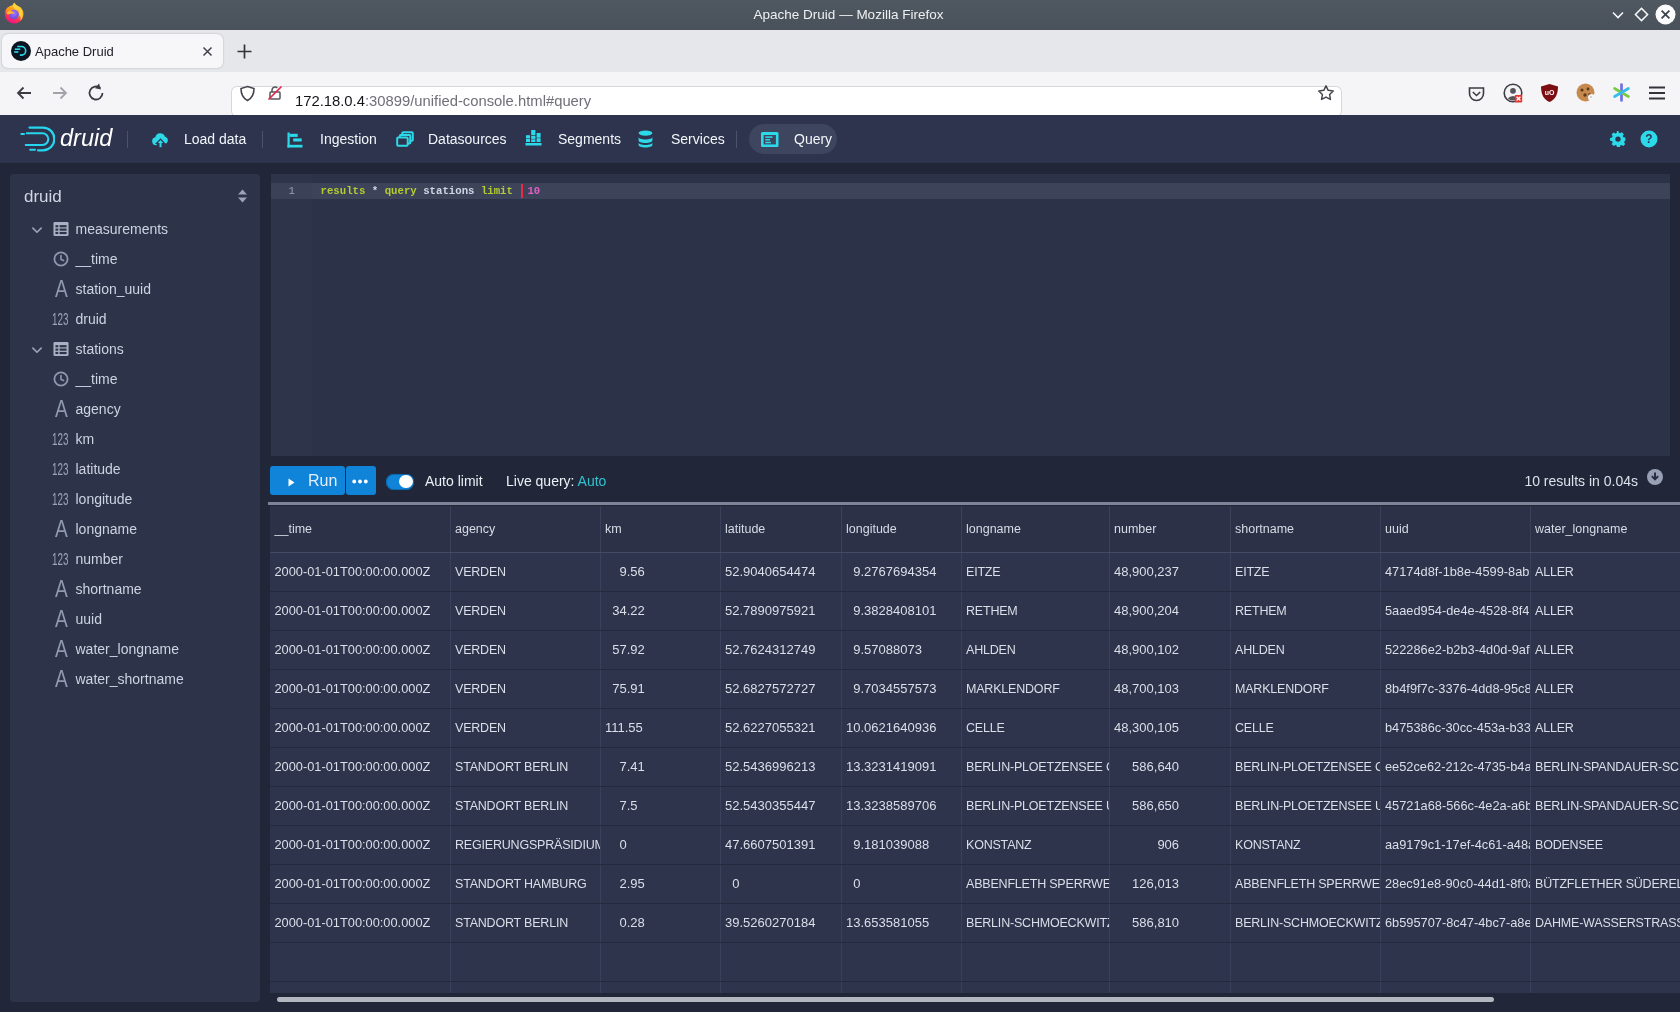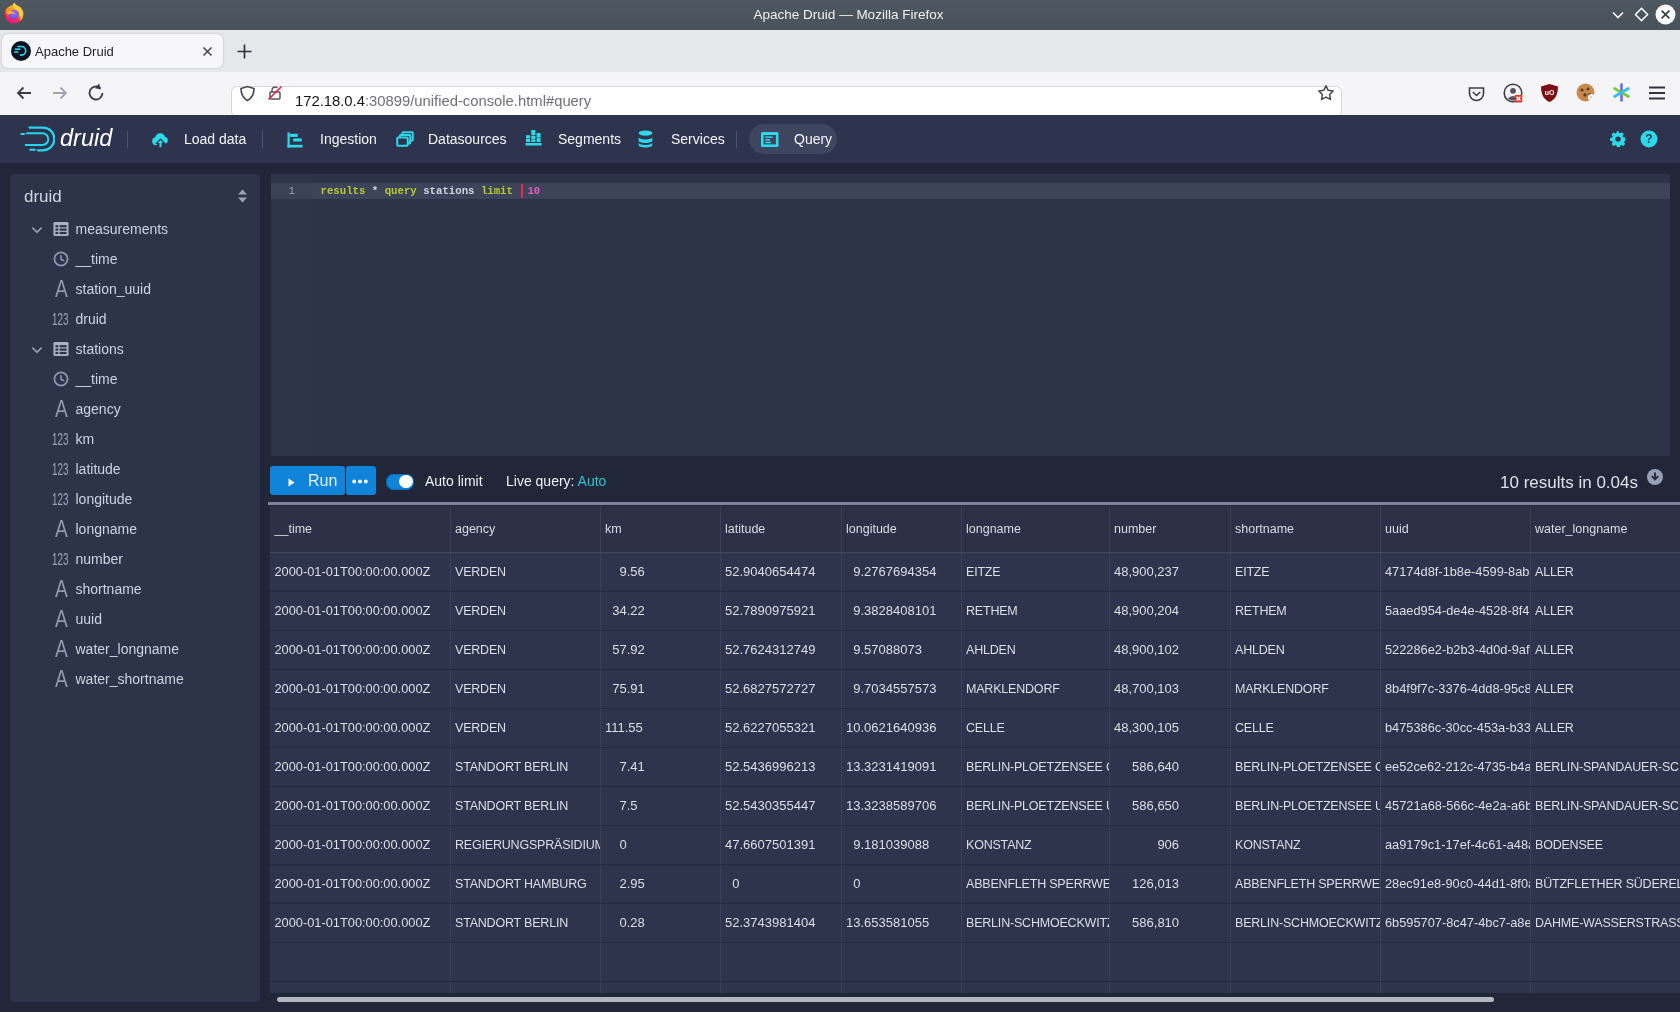--- a/index.html
+++ b/index.html
@@ -39,21 +39,21 @@
 .kw { color:#b5cc31; }
 .numlit { color:#dd61c6;margin-left:8px; }
 #cursor { position:absolute; top:10px; width:2px; height:14px; background:#e8294a; }
 
 #runbar { left:270px; top:456px; width:1410px; height:46px; }
 #runbtn { position:absolute; left:0px; top:10px; width:75px; height:29px; background:#0f84d8; border-radius:3px; color:#e4eefa; font-size:16px; }
 #morebtn { position:absolute; left:76px; top:10px; width:30px; height:29px; background:#0f84d8; border-radius:3px; }
 #toggle { position:absolute; left:116px; top:17.5px; width:28px; height:16px; background:#0f84d8; border-radius:8px; box-shadow:inset 0 0 0 1px #0b6ab0; }
 #toggle .knob { position:absolute; right:1.2px; top:1.2px; width:13.4px; height:13.4px; border-radius:50%; background:#fff; }
 .rtext { position:absolute; top:17px; font-size:14px; color:#edf0f5; }
-#results-meta { position:absolute; right:42px; top:17px; font-size:17px; color:#dde1ea; }
+#results-meta { position:absolute; right:42px; top:17px; font-size:14px; color:#dde1ea; }
 #dlicon { position:absolute; right:17px; top:13px; }
 
 #splitter { left:268px; top:502px; width:1412px; height:3px; background:#7d8399; }
 
 #tablewrap { left:270px; top:506px; width:1410px; height:487px; overflow:hidden; }
 table { border-collapse:collapse; table-layout:fixed; width:1420px; font-size:12.5px; color:#dadfe9; }
 td.c { letter-spacing:-0.2px; }
 td.t { font-size:12.8px; }
 td.n { font-size:13px; }
 td,th { border-right:1px solid #3a415a; border-bottom:1px solid #232a3e; height:39px; padding:0 0 0 4.5px; text-align:left; font-weight:normal; white-space:nowrap; overflow:hidden; background:#2e344b; }
@@ -533,21 +533,21 @@
           <td class="c">ABBENFLETH SPERRWERK AP</td>
           <td class="n"><s>00,</s>126,013</td>
           <td class="c">ABBENFLETH SPERRWERK AP</td>
           <td class="t">28ec91e8-90c0-44d1-8f0a3b5c6d7e</td>
           <td class="c">BÜTZFLETHER SÜDERELBE</td>
         </tr>
 <tr>
           <td class="t">2000-01-01T00:00:00.000Z</td>
           <td class="c">STANDORT BERLIN</td>
           <td class="n"><s>00</s>0.28</td>
-          <td class="n">52.3743981404</td>
+          <td class="n">39.5260270184</td>
           <td class="n">13.653581055<s>0</s></td>
           <td class="c">BERLIN-SCHMOECKWITZ UFERWEG</td>
           <td class="n"><s>00,</s>586,810</td>
           <td class="c">BERLIN-SCHMOECKWITZ UFERWEG</td>
           <td class="t">6b595707-8c47-4bc7-a8e3b5c6d7e8</td>
           <td class="c">DAHME-WASSERSTRASSE</td>
         </tr>
 <tr>
           <td></td>
           <td></td>

